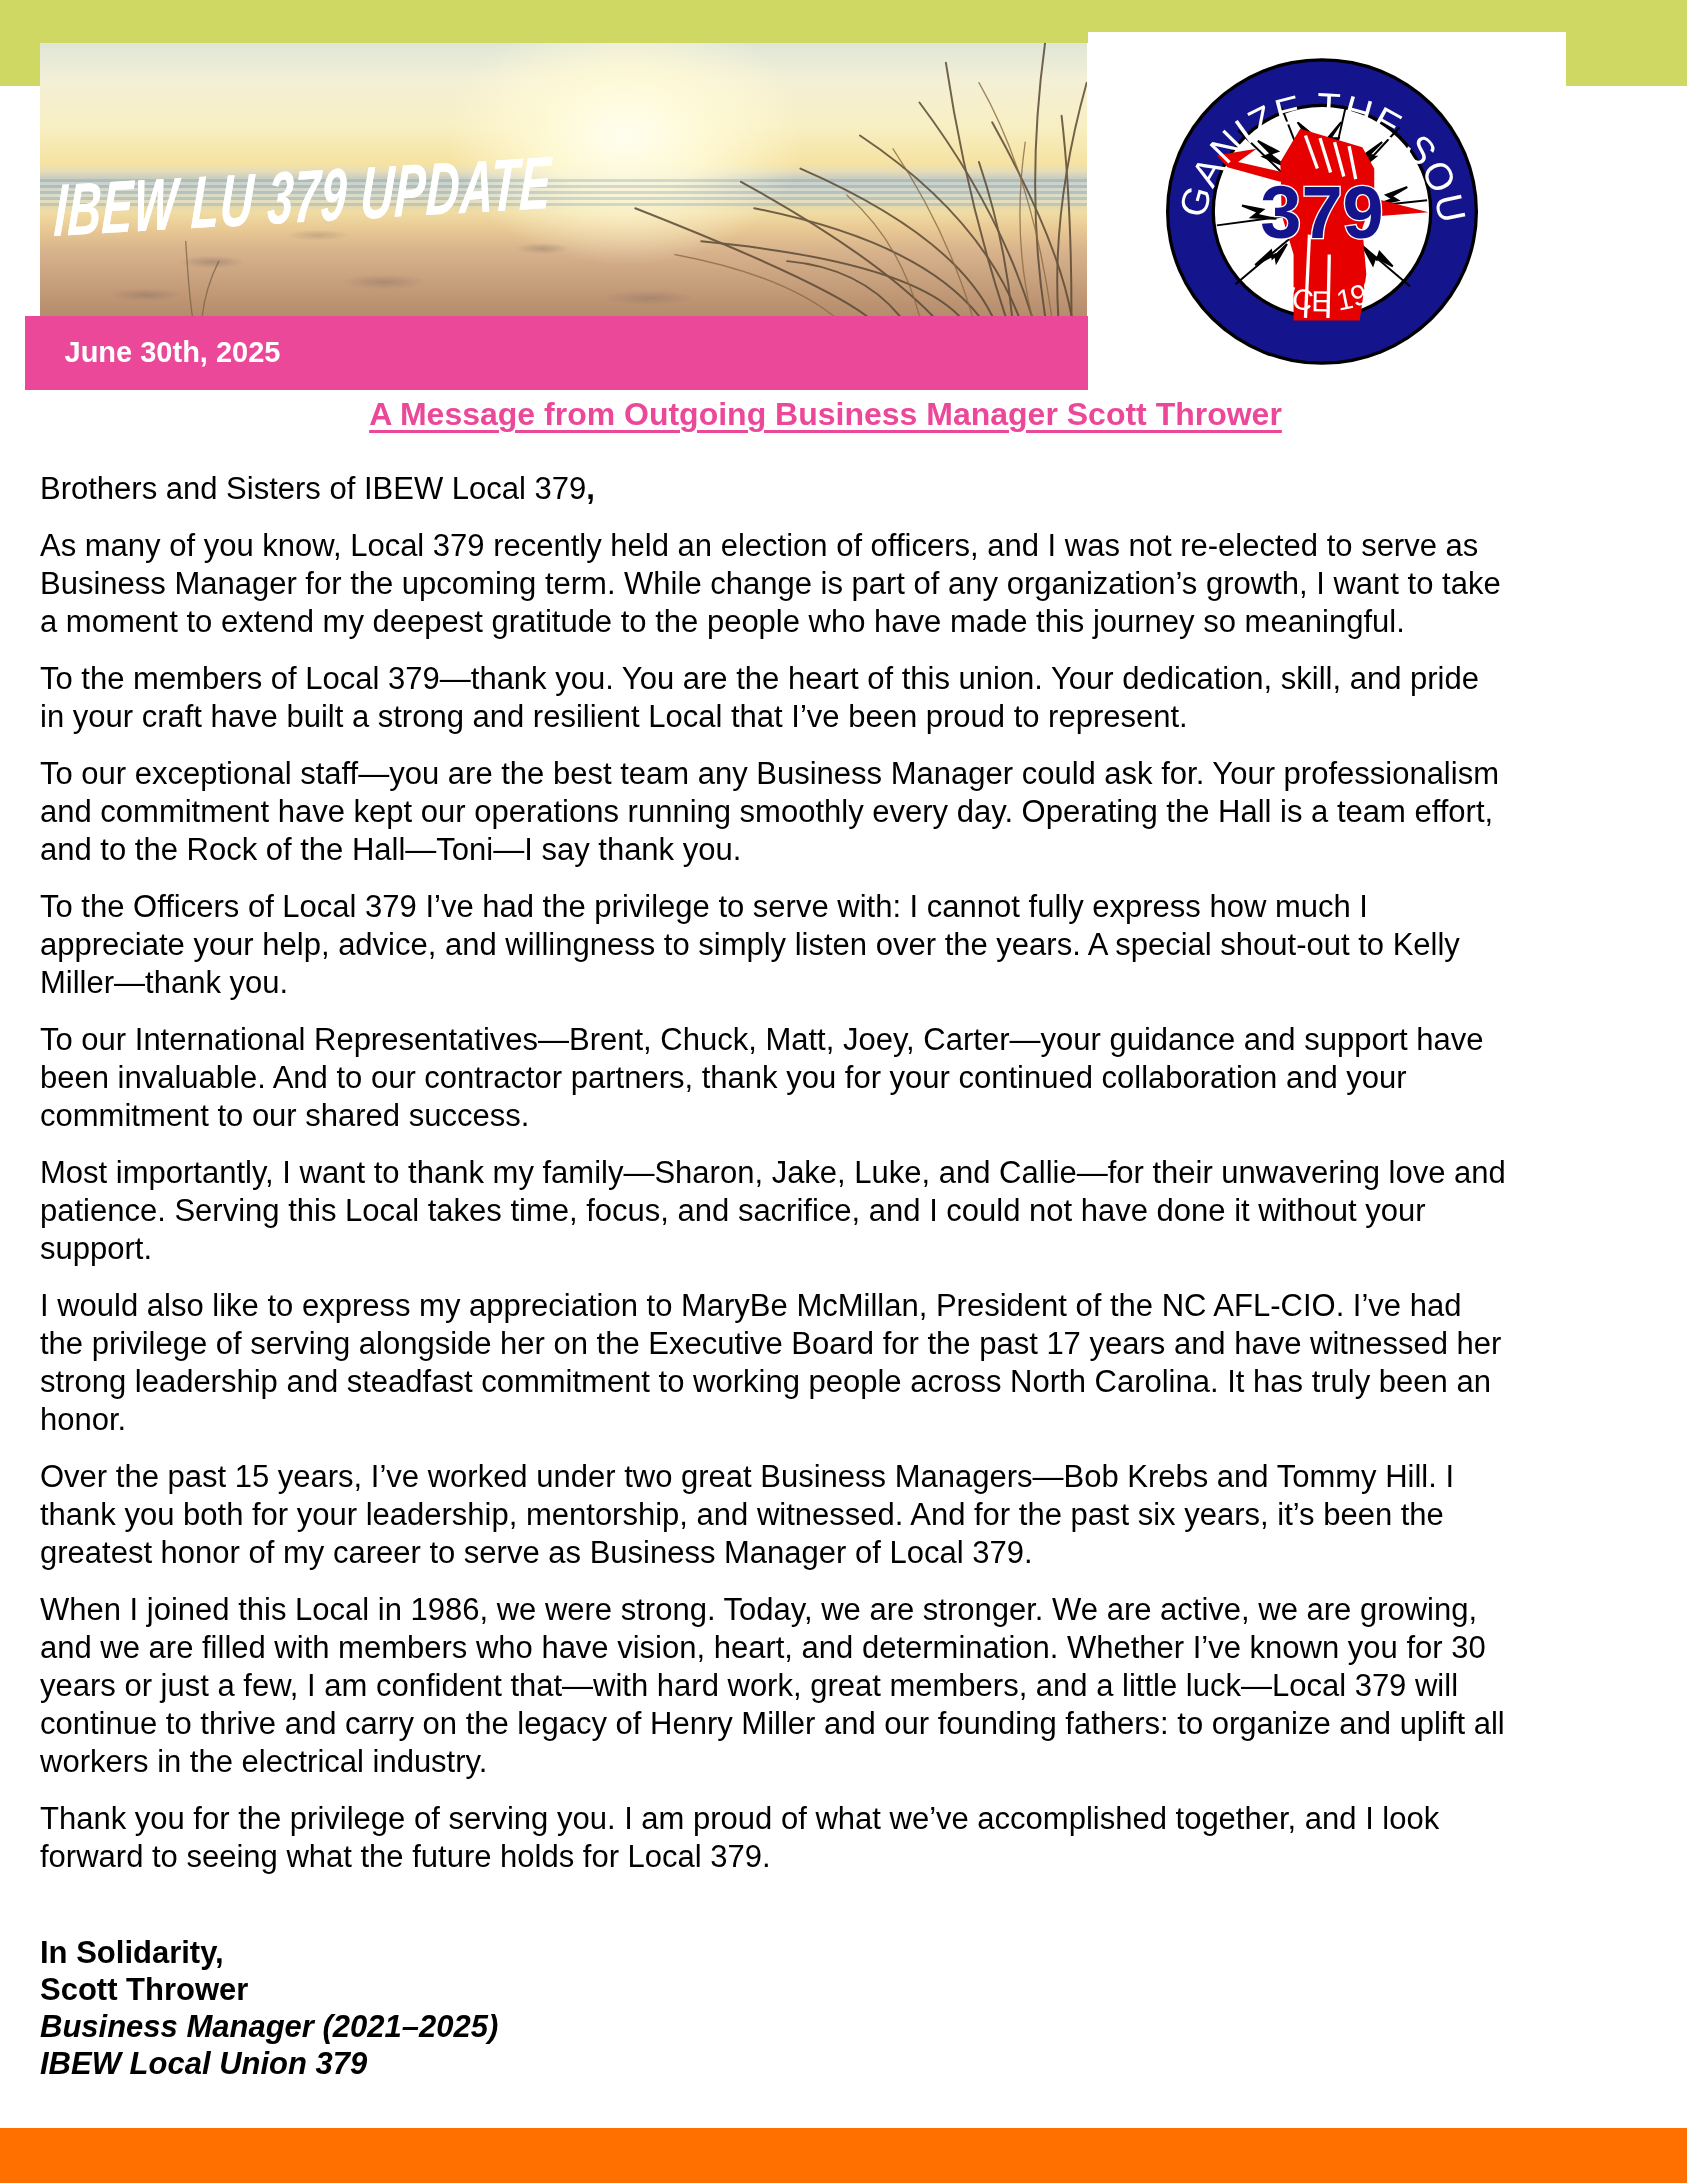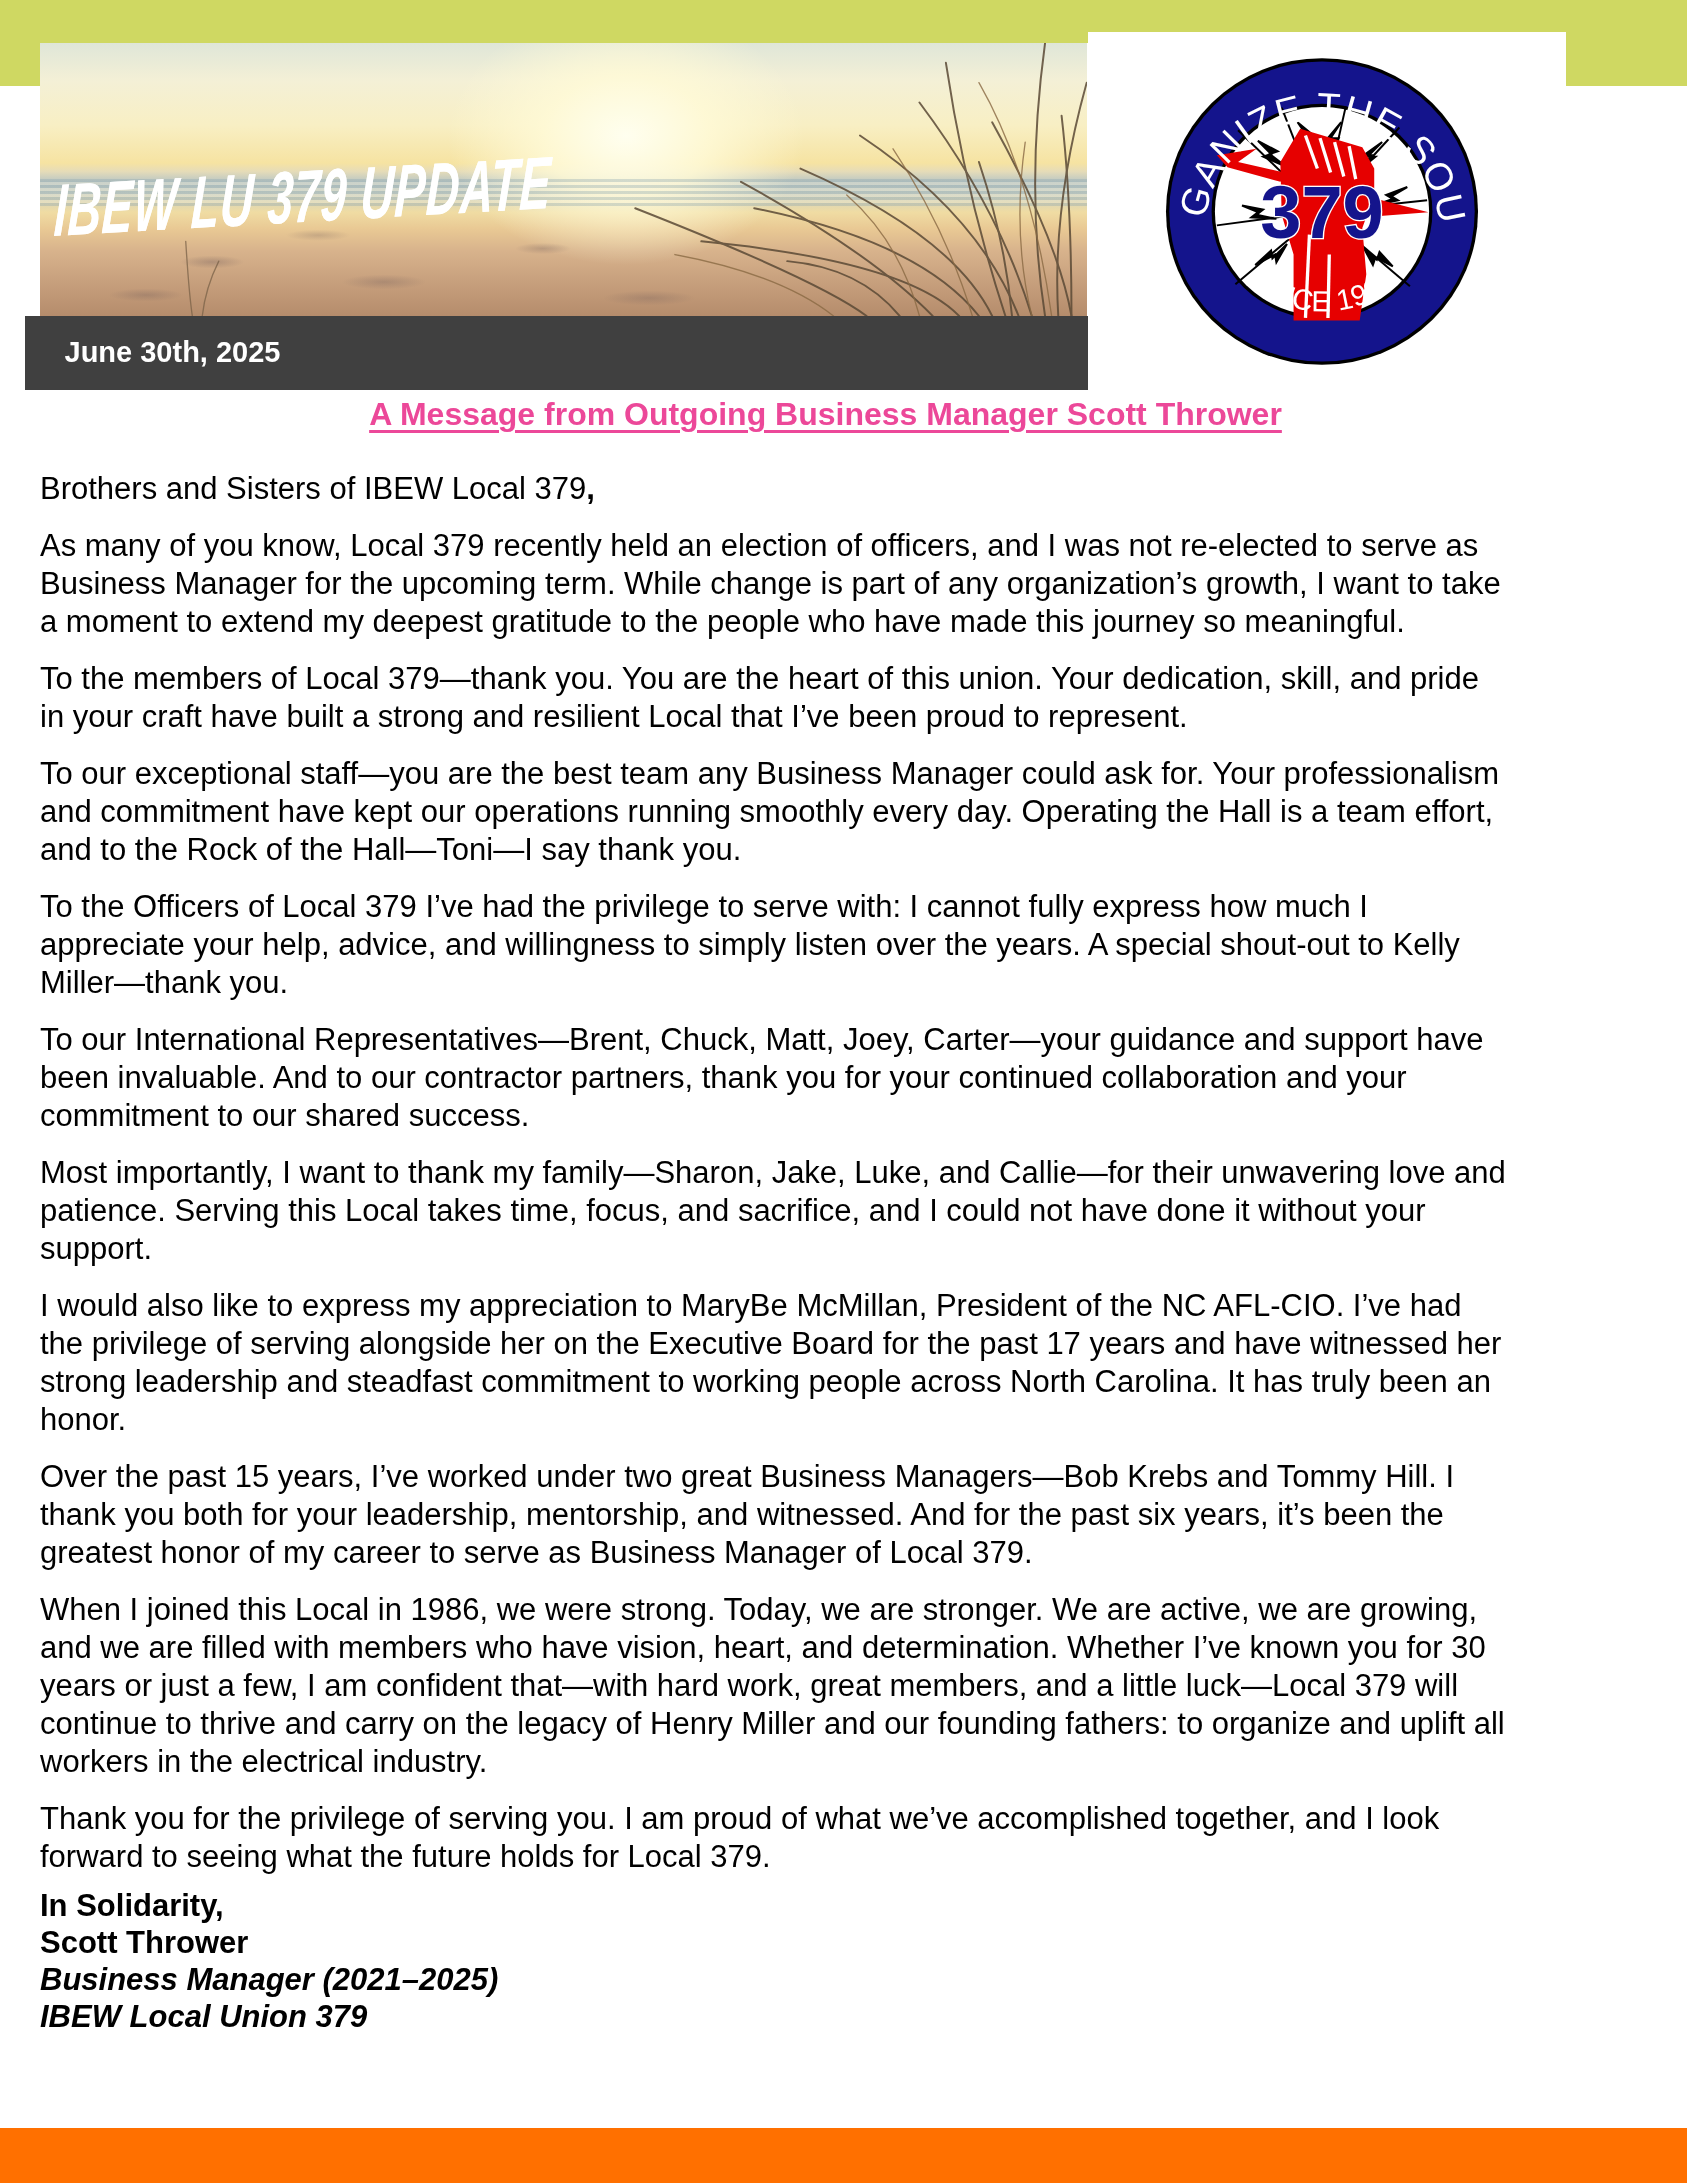--- a/index.html
+++ b/index.html
@@ -43,40 +43,40 @@
     color: #ffffff; white-space: nowrap; letter-spacing: 1.3px;
     transform-origin: left top; transform: scaleX(0.62) skewX(-6deg) rotate(-2deg);
     text-shadow: 0 0 0.7px rgba(255,255,255,0.8);
   }
 
   
   #logo-panel { left: 1088px; top: 32px; width: 478px; height: 370px; background: #fff; }
   #logo { left: 1164px; top: 56px; width: 316px; height: 311px; }
 
   
-  #date-banner { left: 24.5px; top: 316px; width: 1063px; height: 74px; background: #404040; }
+  #date-banner { left: 24.5px; top: 316px; width: 1063px; height: 74px; background: #ec4899; }
   #date-text {
     left: 40px; top: 20px; color: #fff; font-weight: bold; font-size: 29px; line-height: 33px;
     white-space: nowrap;
   }
 
   
   #headline {
     left: 0; top: 396px; width: 1651px; text-align: center;
     color: #ec4899; font-weight: bold; font-size: 32px; line-height: 37px;
     text-decoration: underline; text-decoration-thickness: 3.3px; text-underline-offset: 5.3px;
     white-space: nowrap;
   }
 
   
   #letter { left: 40px; top: 470px; width: 1614px; font-size: 31px; line-height: 38px; }
   #letter p { margin: 0 0 19px 0; white-space: nowrap; }
   #letter p .ln { display: block; }
   #salutation .comma { font-weight: bold; }
-  #signoff { left: 40px; top: 1887px; font-size: 31px; line-height: 37px; font-weight: bold; }
+  #signoff { left: 40px; top: 1934px; font-size: 31px; line-height: 37px; font-weight: bold; }
   #signoff div { white-space: nowrap; }
   #signoff .it { font-style: italic; }
 
   
   #footer { left: 0; top: 2128px; width: 1687px; height: 55px; background: #FF7000; }
 </style>
 </head>
 <body>
 
 <div id="g-top" class="abs green"></div>

